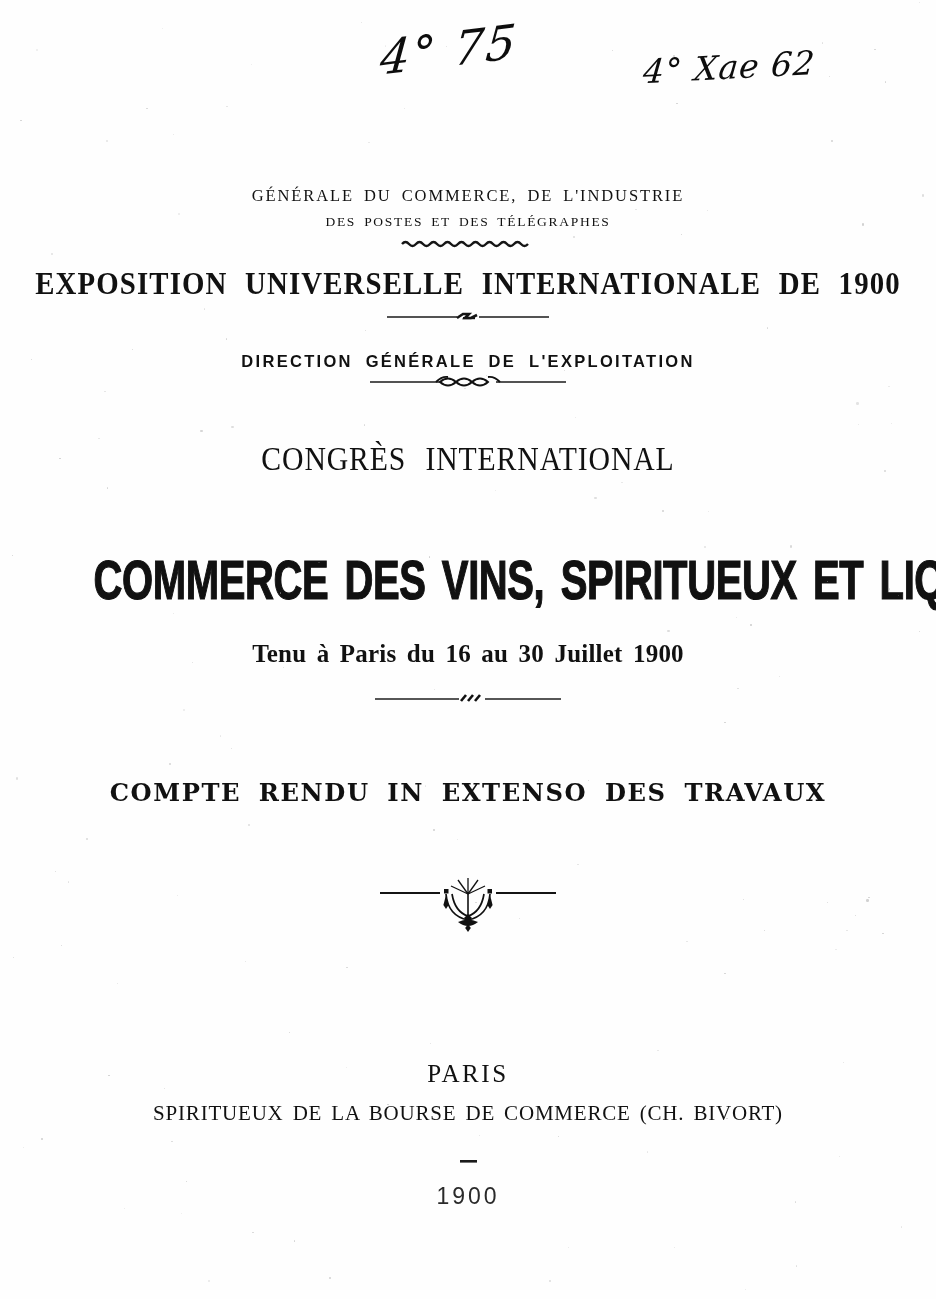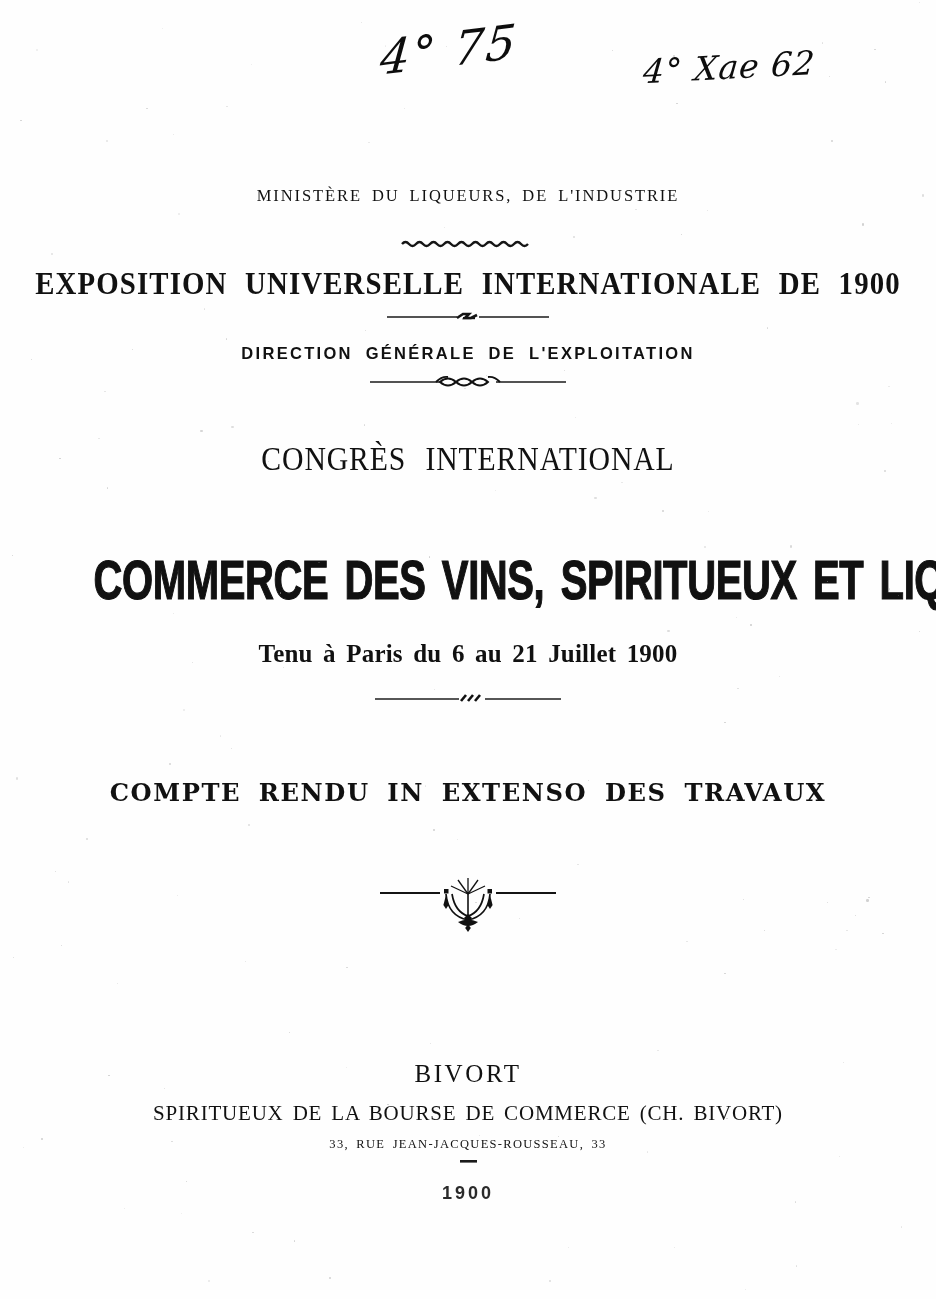--- a/index.html
+++ b/index.html
@@ -95,21 +95,21 @@
     font-weight: 700;
     letter-spacing: 1.2px;
     word-spacing: 10px;
     font-family: "Liberation Serif", "DejaVu Serif", serif;
     transform: scaleX(0.93);
     transform-origin: center;
   }
 
   
   .direction {
-    top: 344px;
+    top: 352px;
     font-size: 16.5px;
     font-weight: 700;
     letter-spacing: 2.3px;
     word-spacing: 6px;
     font-family: "Liberation Sans", "DejaVu Sans", sans-serif;
   }
 
   
   .congres {
     top: 441px;
@@ -179,25 +179,24 @@
   }
   .imprint-address {
     top: 1137px;
     font-size: 12.5px;
     letter-spacing: 1.3px;
     word-spacing: 3px;
     font-family: "Liberation Serif", "DejaVu Serif", serif;
   }
   .imprint-year {
     top: 1183px;
-    font-size: 18px;
+    font-size: 23px;
     letter-spacing: 3px;
     font-family: "Liberation Sans", "DejaVu Sans", sans-serif;
     color: #2a2a2a;
-    font-weight: bold;
   }
 
   
   .orn {
     position: absolute;
     left: 0;
     width: 936px;
     text-align: center;
     line-height: 0;
   }
@@ -212,22 +211,23 @@
 </style>
 </head>
 <body>
 
 <div class="page">
 
   <div class="hand hand-left">4° 75</div>
 
   <div class="hand hand-right">4° Xae 62</div>
 
-  <div class="line ministry-1">MINISTÈRE DU LIQUEURS, DE L'INDUSTRIE</div>
-
+  <div class="line ministry-1">GÉNÉRALE DU COMMERCE, DE L'INDUSTRIE</div>
+
+  <div class="line ministry-2">DES POSTES ET DES TÉLÉGRAPHES</div>
 
   <div class="orn orn-wavy">
     <svg width="140" height="10" viewBox="0 0 140 10" aria-hidden="true">
       <path d="M4 6 q3.5 -4 7 0 t7 0 t7 0 t7 0 t7 0 t7 0 t7 0 t7 0 t7 0 t7 0 t7 0 t7 0 t7 0 t7 0 t7 0 t7 0 t7 0 t7 0" fill="none" stroke="#151515" stroke-width="2.4"></path>
     </svg>
   </div>
 
   <div class="line exposition">EXPOSITION UNIVERSELLE INTERNATIONALE DE 1900</div>
 
   <div class="orn orn-knot1">
@@ -253,21 +253,21 @@
         <path d="M132 8 q-6 -6 -12 -5"></path>
       </g>
     </svg>
   </div>
 
   <div class="line congres">CONGRÈS INTERNATIONAL</div>
 
 
   <div class="line maintitle">COMMERCE DES VINS, SPIRITUEUX ET LIQUEURS</div>
 
-  <div class="line dateline">Tenu à Paris du 6 au 21 Juillet 1900</div>
+  <div class="line dateline">Tenu à Paris du 16 au 30 Juillet 1900</div>
 
   <div class="orn orn-zig">
     <svg width="190" height="12" viewBox="0 0 190 12" aria-hidden="true">
       <line x1="2" y1="7" x2="86" y2="7" stroke="#1e1e1e" stroke-width="1.3"></line>
       <line x1="112" y1="7" x2="188" y2="7" stroke="#1e1e1e" stroke-width="1.3"></line>
       <g stroke="#111111" stroke-width="2.6" fill="none">
         <path d="M88 9 l5 -6"></path>
         <path d="M95 9 l5 -6"></path>
         <path d="M102 9 l5 -6"></path>
       </g>
@@ -307,25 +307,24 @@
       </g>
 
       <g fill="#111111">
         <path d="M90 40 l4 4 l-4 4 l-4 -4 z"></path>
         <path d="M80 48 q10 -5 20 0 q-10 8 -20 0 z"></path>
         <path d="M90 50 l2.8 4 l-2.8 4 l-2.8 -4 z"></path>
       </g>
     </svg>
   </div>
 
-  <div class="line imprint-city">BIVORT</div>
+  <div class="line imprint-city">PARIS</div>
 
   <div class="line imprint-printer">SPIRITUEUX DE LA BOURSE DE COMMERCE (CH. BIVORT)</div>
 
-  <div class="line imprint-address">33, RUE JEAN-JACQUES-ROUSSEAU, 33</div>
 
   <div class="orn orn-dash">
     <svg width="40" height="8" viewBox="0 0 40 8" aria-hidden="true">
       <rect x="12" y="3" width="17" height="2.6" fill="#1a1a1a"></rect>
     </svg>
   </div>
 
   <div class="line imprint-year">1900</div>
 
   <div class="speckles" id="speckles">

